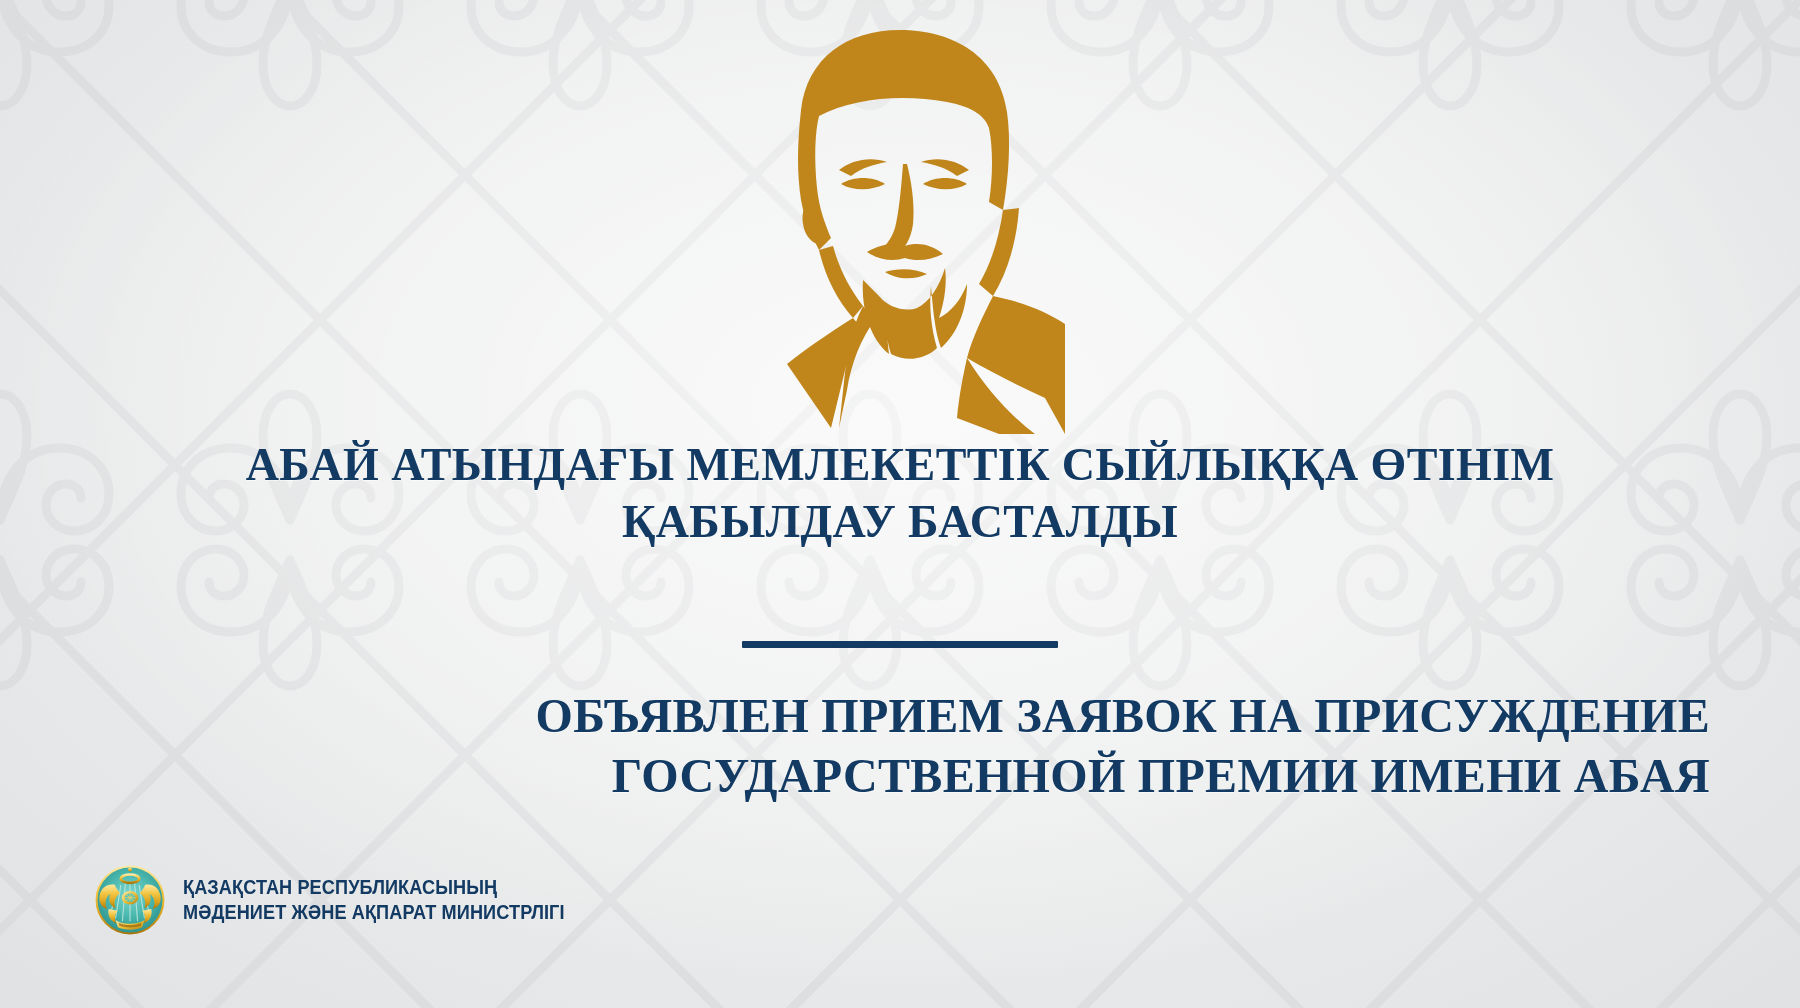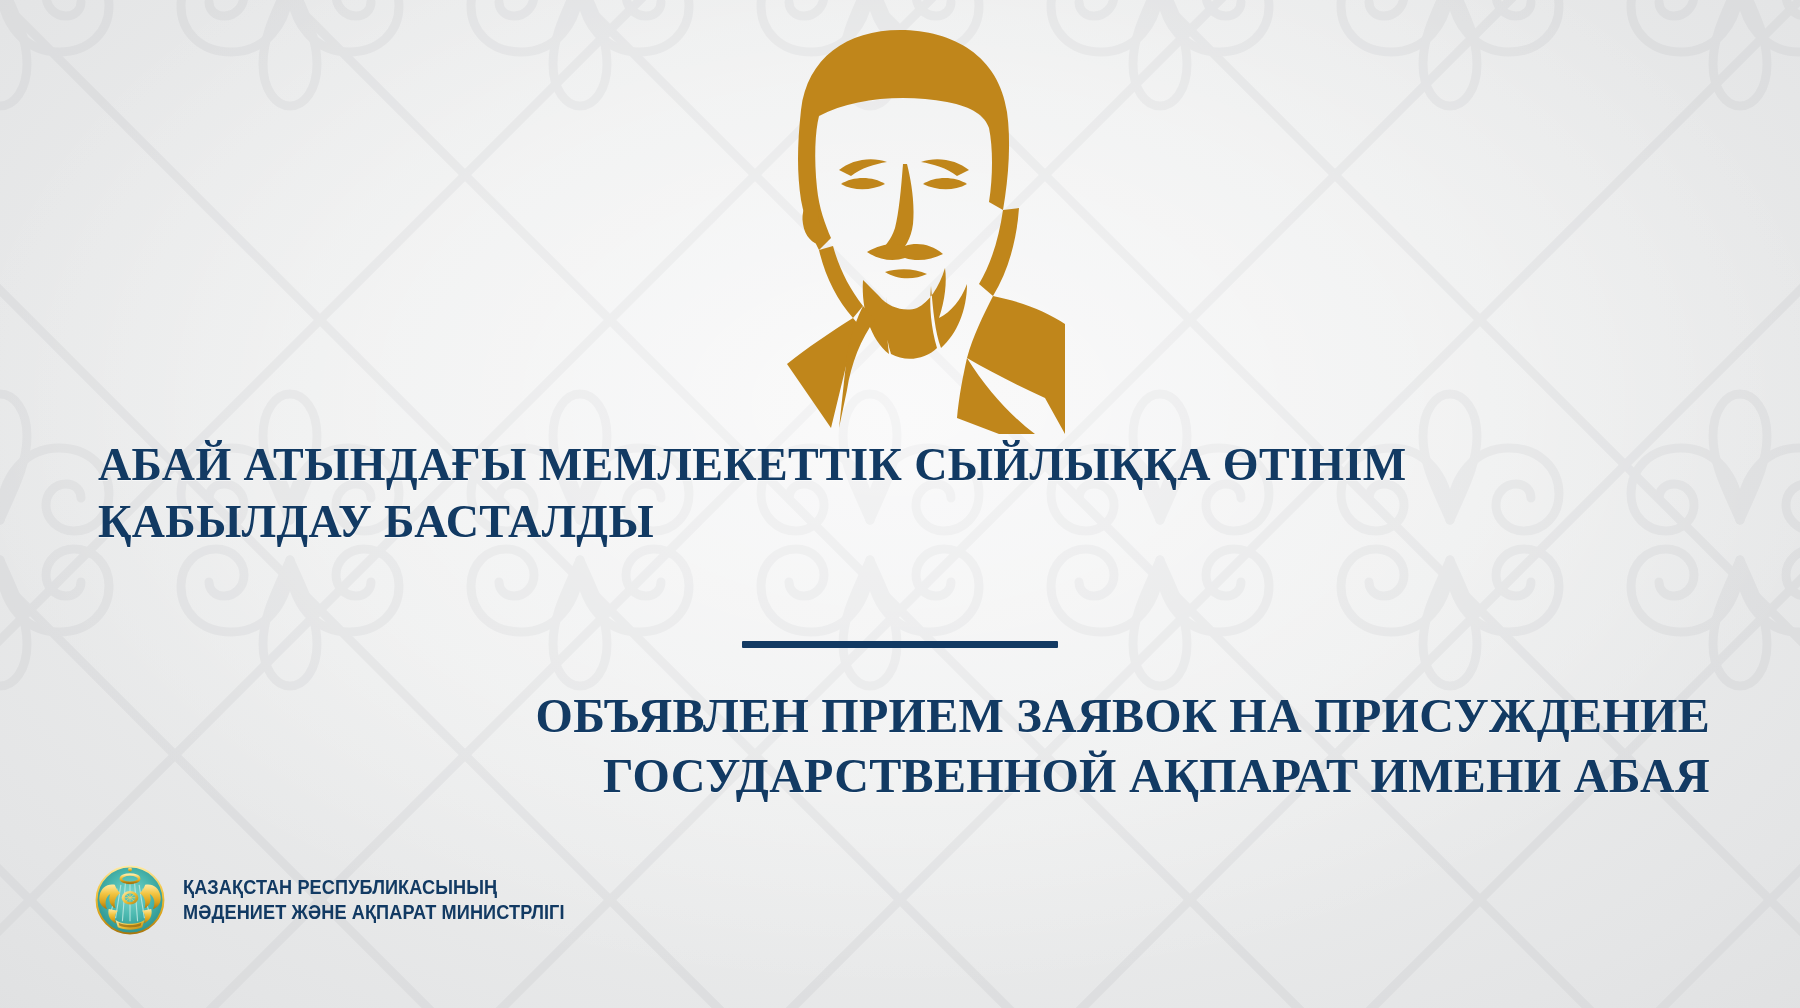--- a/index.html
+++ b/index.html
@@ -37,20 +37,21 @@
     left:50%; top:24px;
     transform:translateX(-50%);
     width:330px; height:410px;
   }
   #portrait svg{ width:100%; height:100%; display:block; }
 
   
   #headline{
     position:absolute;
     left:0; right:0; top:437px;
+    text-align:center;
     padding:0 98px;
   }
   .kz-line{
     color:#123a63;
     font-family:"Liberation Serif", serif;
     font-weight:700;
     font-size:46px;
     letter-spacing:.4px;
     line-height:1.23;
     white-space:nowrap;
@@ -268,21 +269,21 @@
     <div class="kz-line">АБАЙ АТЫНДАҒЫ МЕМЛЕКЕТТІК СЫЙЛЫҚҚА ӨТІНІМ</div>
     <div class="kz-line">ҚАБЫЛДАУ БАСТАЛДЫ</div>
   </div>
 
   <div id="divider-wrap">
     <div id="divider"></div>
   </div>
 
   <div id="subhead">
     <div class="ru-line">ОБЪЯВЛЕН ПРИЕМ ЗАЯВОК НА ПРИСУЖДЕНИЕ</div>
-    <div class="ru-line">ГОСУДАРСТВЕННОЙ АҚПАРАТ ИМЕНИ АБАЯ</div>
+    <div class="ru-line">ГОСУДАРСТВЕННОЙ ПРЕМИИ ИМЕНИ АБАЯ</div>
   </div>
 
   <div id="lockup">
 
     <div id="emblem">
       <svg viewBox="0 0 100 100" aria-hidden="true">
         <defs>
           <radialGradient id="discG" cx="50%" cy="42%" r="62%">
             <stop offset="0%" stop-color="#7fd9cf"></stop>
             <stop offset="52%" stop-color="#49b7ae"></stop>

